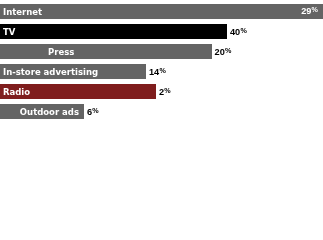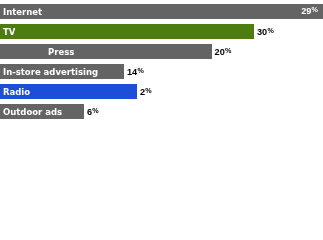--- a/index.html
+++ b/index.html
@@ -36,47 +36,47 @@
 <div class="chart">
 
   <div class="bar-row r0">
     <div class="bar b0" style="width: 323px; background: rgb(100, 100, 100);">
       <span class="cat-label">Internet</span>
       <span class="val-label inside"><span>29</span><span class="unit">%</span></span>
     </div>
   </div>
 
   <div class="bar-row r1">
-    <div class="bar b1" style="width: 254px; background: #4d7c0f;">
+    <div class="bar b1" style="width: 227px; background: #000000;">
       <span class="cat-label">TV</span>
     </div>
-    <span class="val-label"><span>30</span><span class="unit">%</span></span>
+    <span class="val-label"><span>40</span><span class="unit">%</span></span>
   </div>
 
   <div class="bar-row r2">
     <div class="bar b2" style="width: 211.621px; background: rgb(100, 100, 100); padding-left: 48px;">
       <span class="cat-label">Press</span>
     </div>
     <span class="val-label"><span>20</span><span class="unit">%</span></span>
   </div>
 
   <div class="bar-row r3">
-    <div class="bar b3" style="width: 124px; background: rgb(100, 100, 100);">
+    <div class="bar b3" style="width: 146px; background: rgb(100, 100, 100);">
       <span class="cat-label">In-store advertising</span>
     </div>
     <span class="val-label"><span>14</span><span class="unit">%</span></span>
   </div>
 
   <div class="bar-row r4">
-    <div class="bar b4" style="width: 137px; background: #1d4ed8;">
+    <div class="bar b4" style="width: 156px; background: #7f1d1d;">
       <span class="cat-label">Radio</span>
     </div>
     <span class="val-label"><span>2</span><span class="unit">%</span></span>
   </div>
 
   <div class="bar-row r5">
-    <div class="bar b5" style="width: 84px; background: rgb(100, 100, 100);">
+    <div class="bar b5" style="width: 84px; background: rgb(100, 100, 100); justify-content: flex-end;">
       <span class="cat-label">Outdoor ads</span>
     </div>
     <span class="val-label"><span>6</span><span class="unit">%</span></span>
   </div>
 
 </div>
 
 </body></html>

